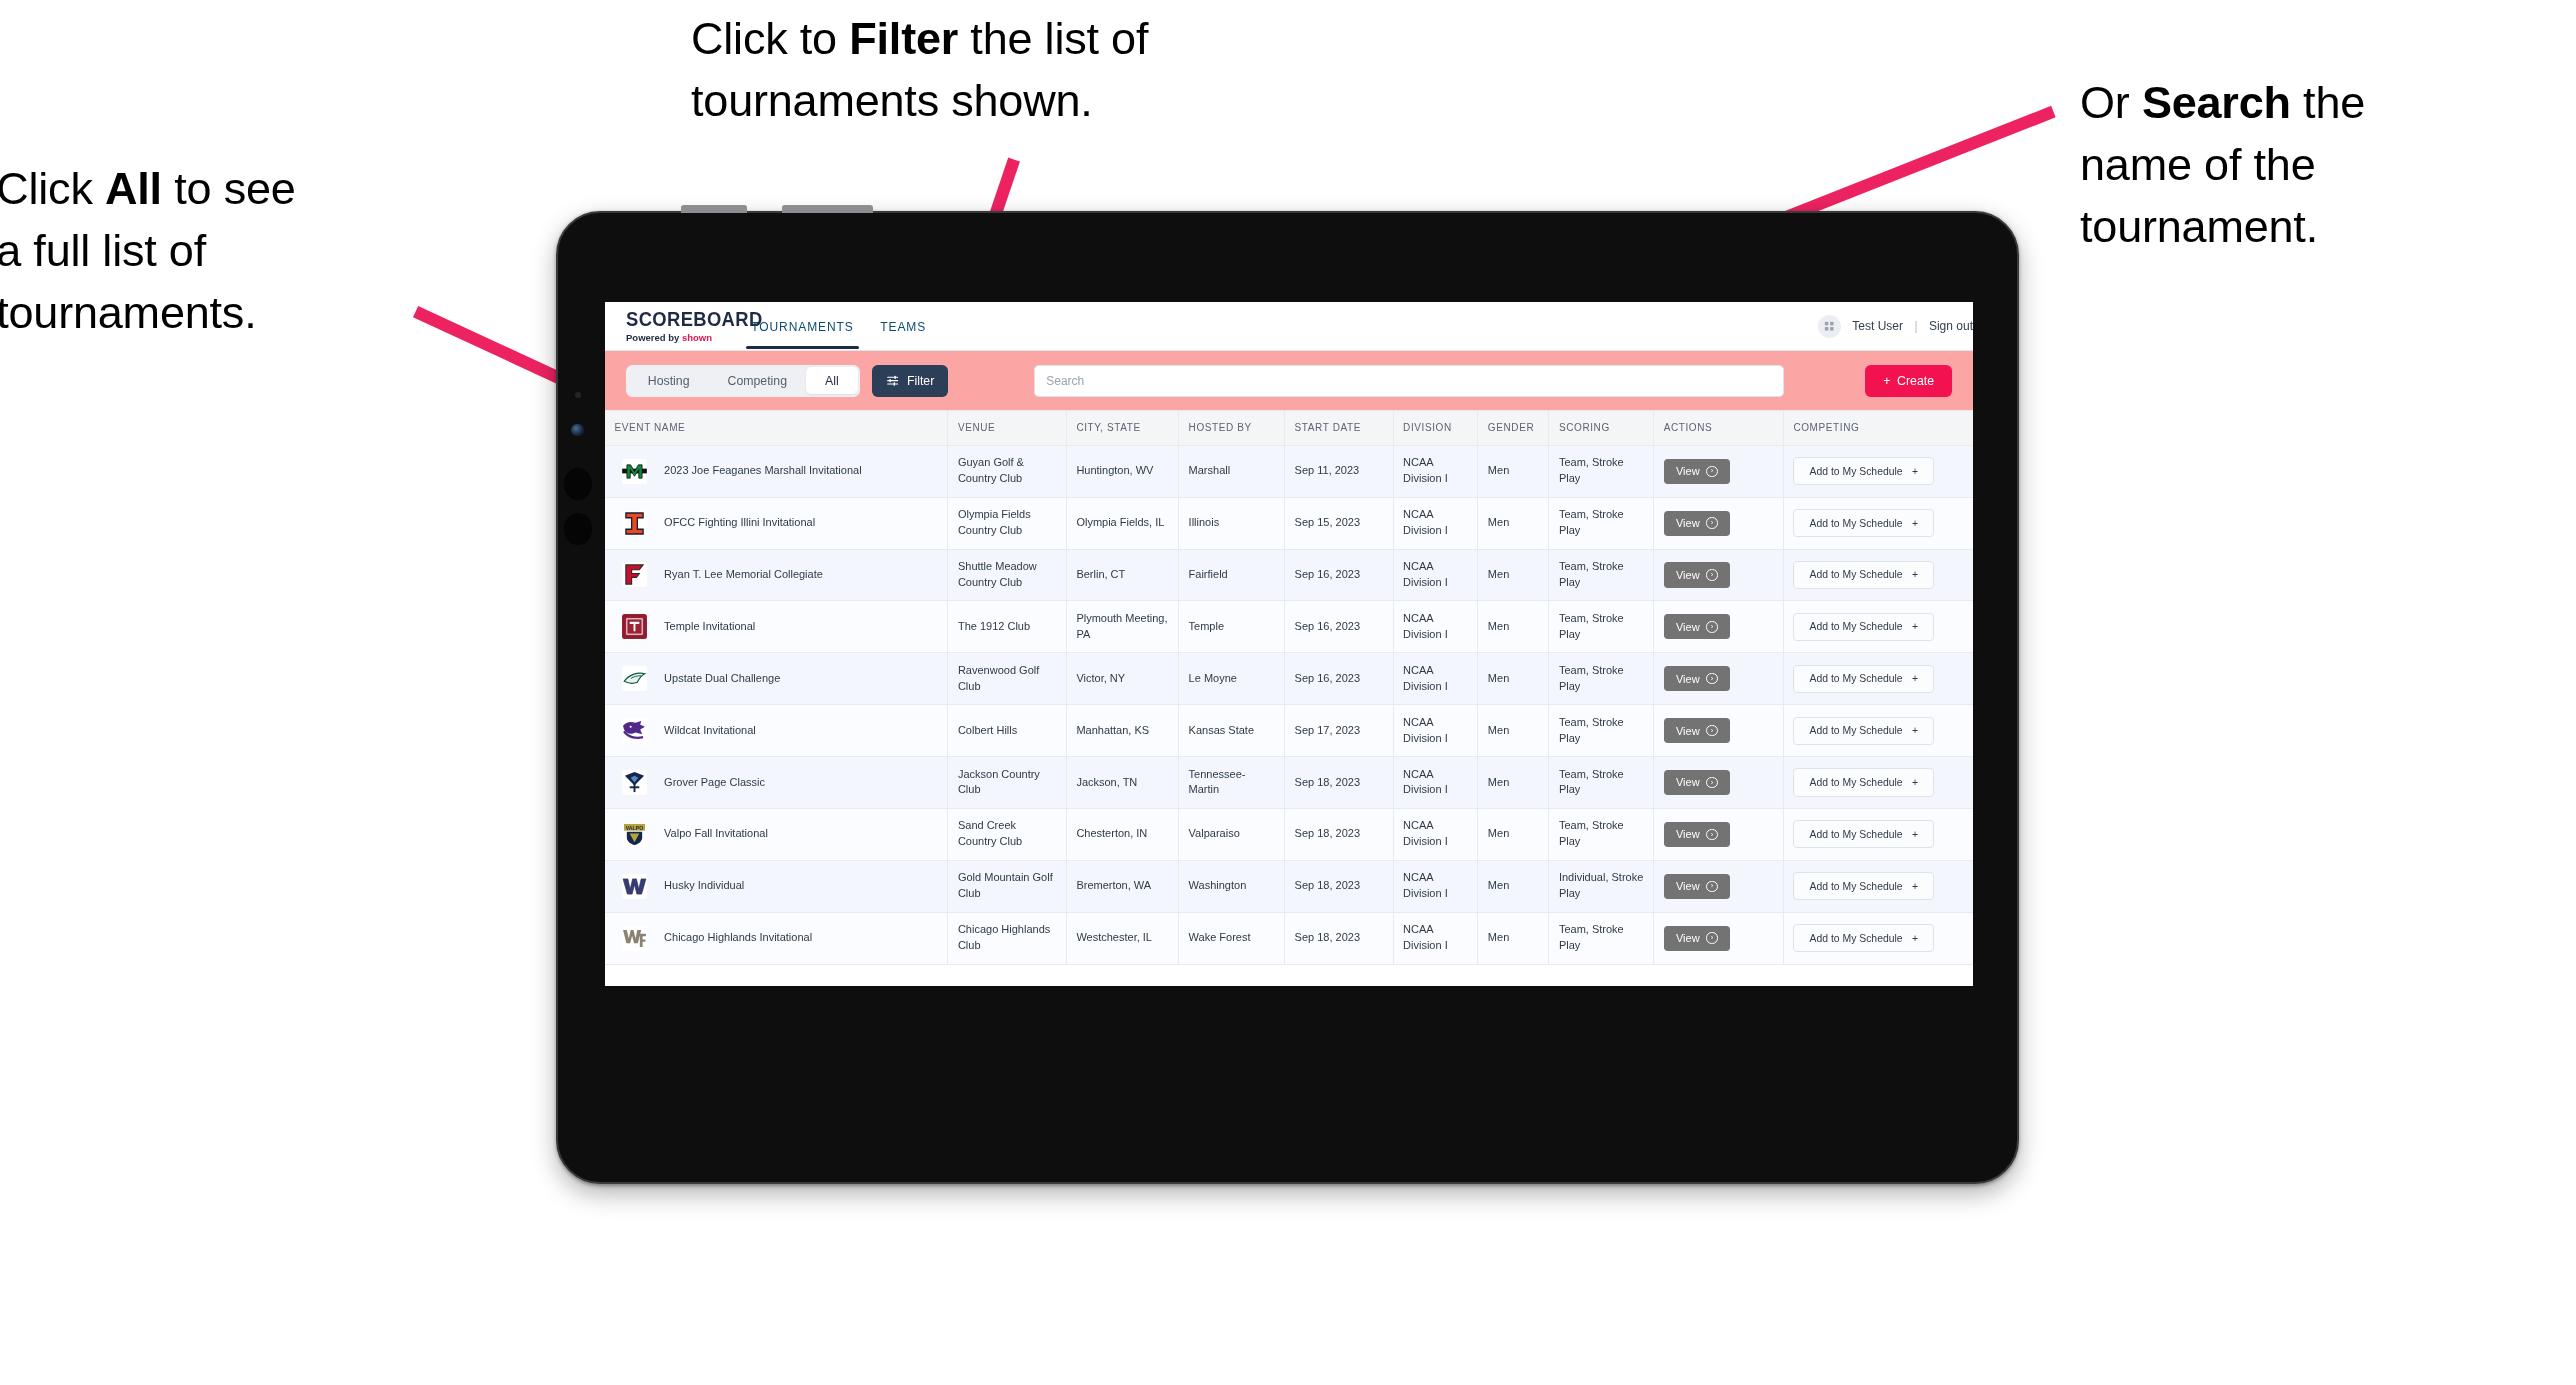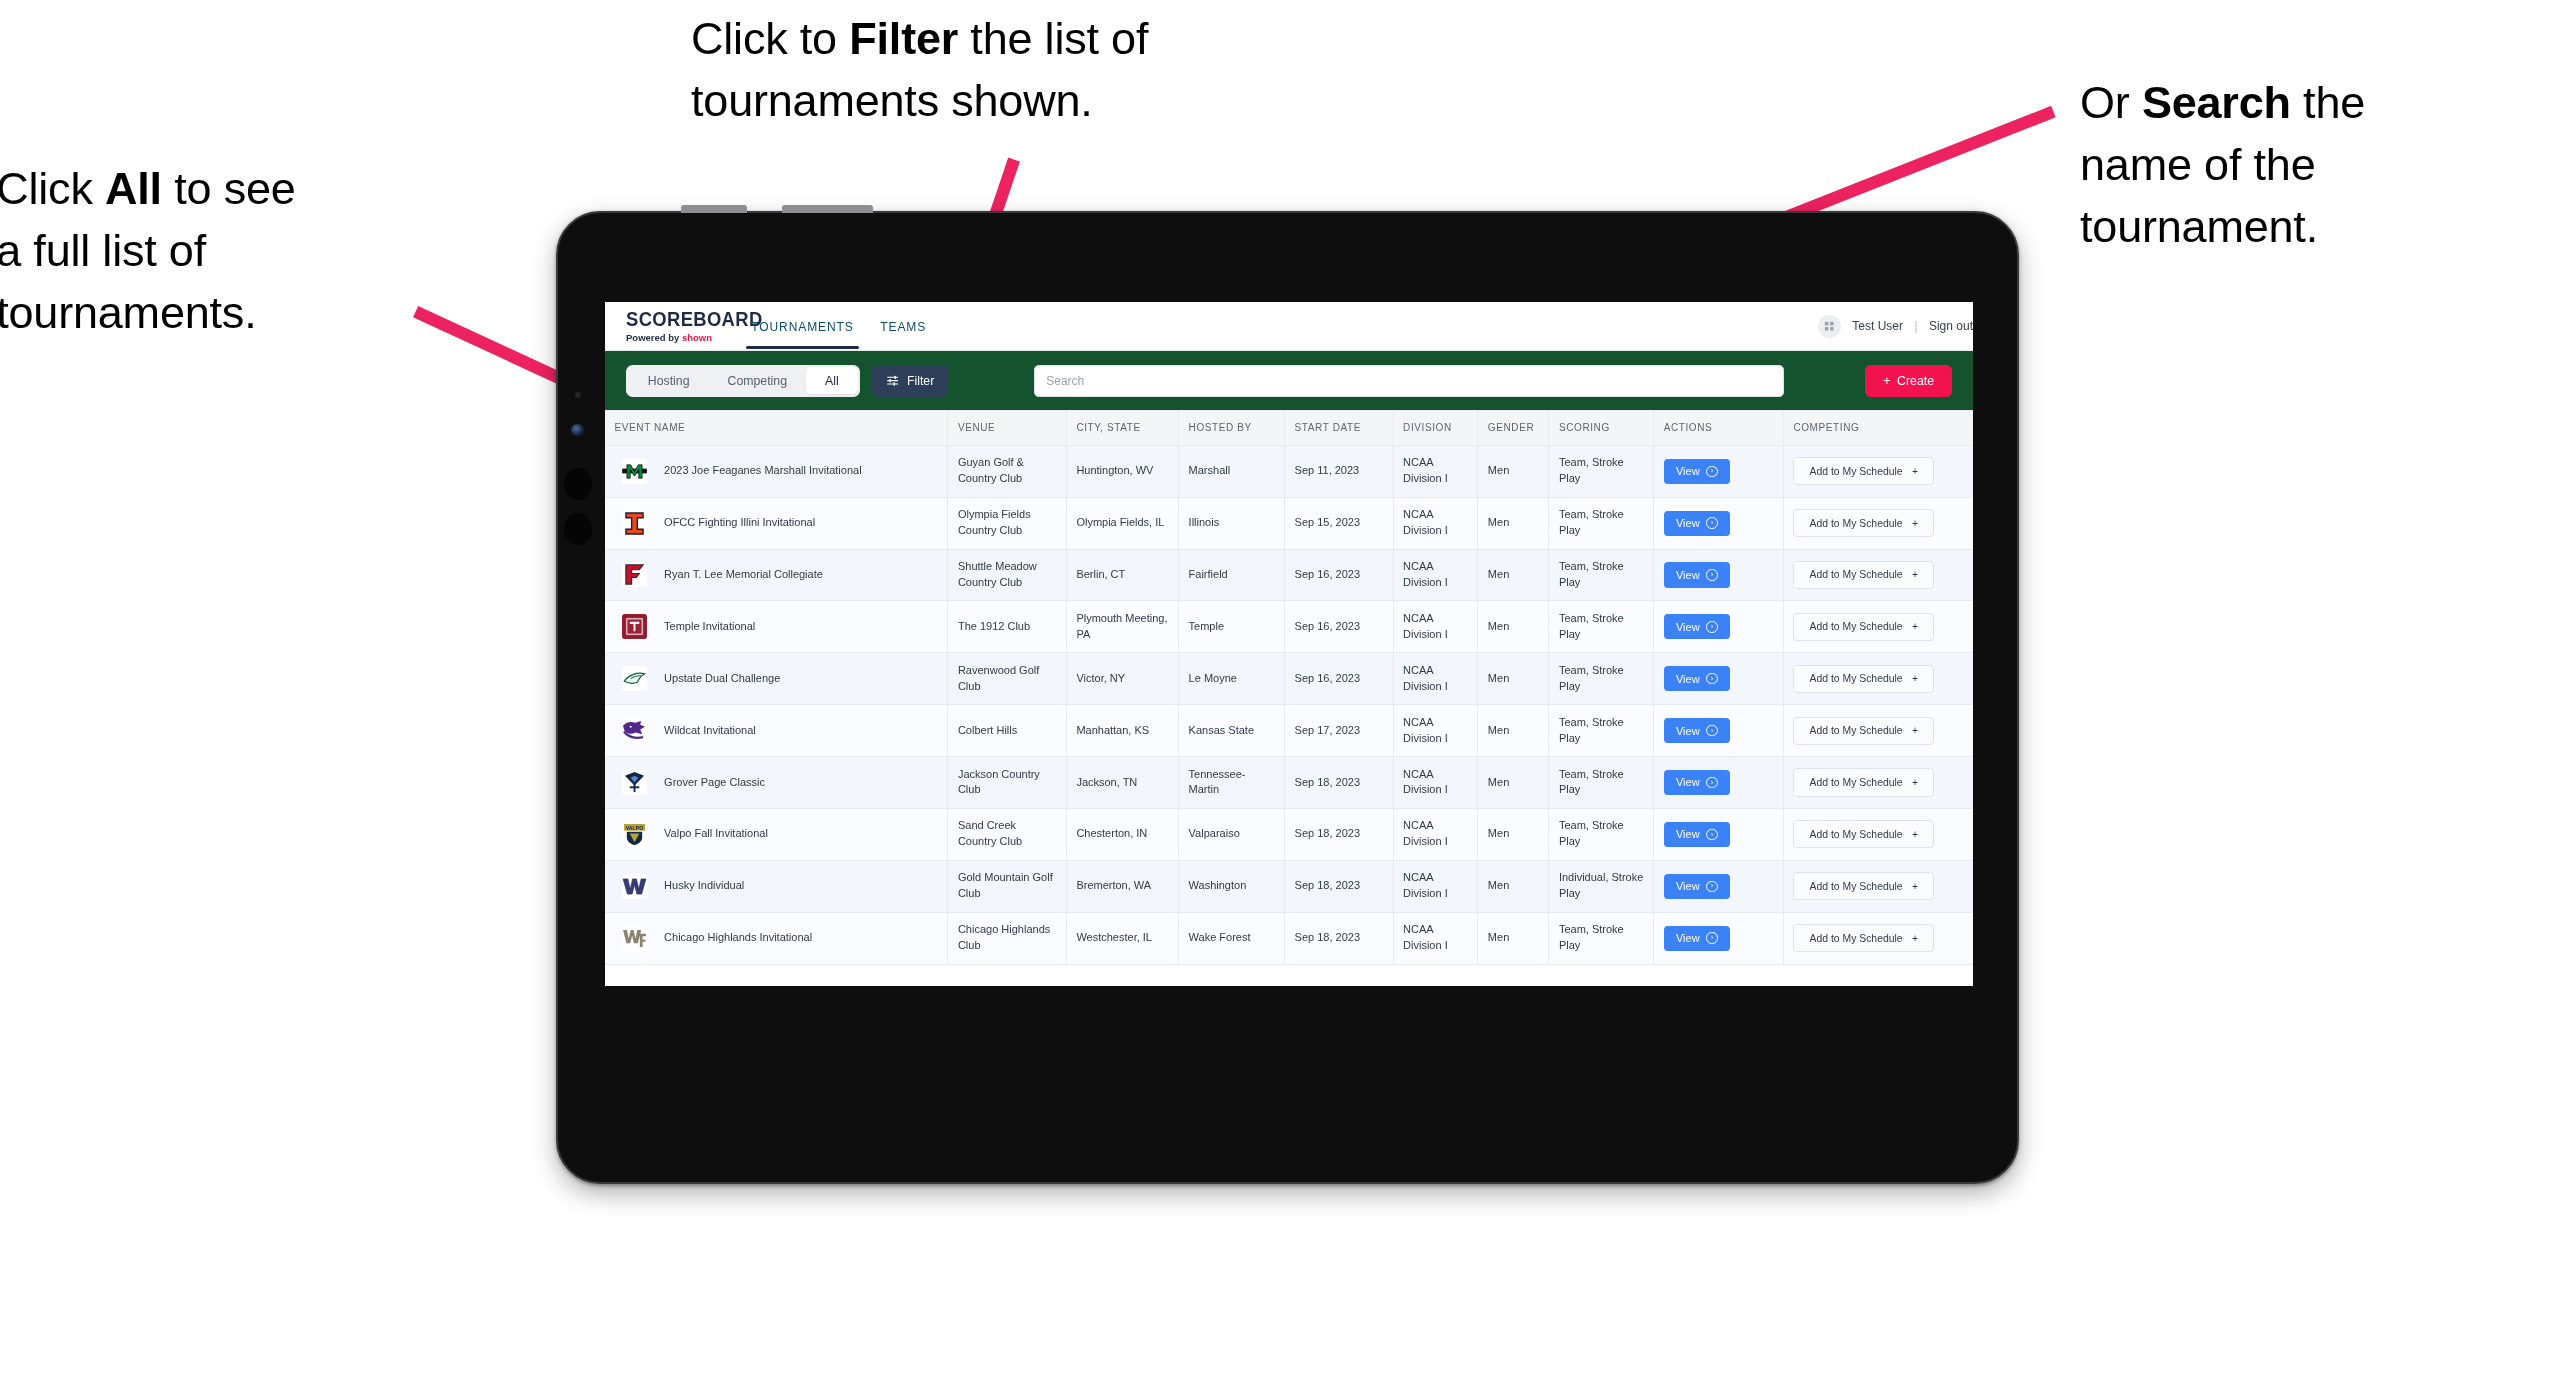--- a/index.html
+++ b/index.html
@@ -101,21 +101,21 @@
   #avatar {
     width: 23px; height: 23px; border-radius: 50%; background: #eceef1;
     display:flex; align-items:center; justify-content:center;
     font-size: 10.4px; color:#8d96a3;
   }
   #header-right .sep { color: #b9c0c9; }
 
   
   #toolbar {
     height: 59px; display: flex; align-items: center; gap: 11.4px;
-    padding: 0 21px; background: #14532d;
+    padding: 0 21px; background: #fca5a5;
   }
   #segmented {
     display: flex; background: #eef0f3; border-radius: 6.6px; padding: 2.8px;
     height: 32px; align-items: center;
   }
   .seg {
     font-size: 12.3px; color: #555f6d; padding: 0 19px; height: 26.6px;
     display: flex; align-items: center; border-radius: 4.7px; cursor: pointer;
   }
   .seg.active { background: #fff; color: #1f2a44; box-shadow: 0 0.9px 1.9px rgba(16,24,40,.09); }
@@ -169,21 +169,21 @@
   .event-cell { display: flex; align-items: center; gap: 17px; padding-left: 7.6px; }
   .logo {
     width: 25px; height: 25px; flex: 0 0 25px; border-radius: 2.8px;
     display: flex; align-items: center; justify-content: center;
     font-weight: 800; font-size: 14.2px; line-height: 1; overflow: hidden;
   }
   .event-name { font-size: 11px; color: #2f3a47; }
 
   .view-btn {
     display: inline-flex; align-items: center; gap: 6.6px;
-    background: #3b82f6; color: #fff; font-size: 11px;
+    background: #737373; color: #fff; font-size: 11px;
     padding: 6.6px 12.3px; border-radius: 3.8px; border: none; cursor: pointer;
     font-family: "Liberation Sans", sans-serif;
   }
   .view-btn .circ {
     width: 11.4px; height: 11.4px; border: 1.2px solid #fff; border-radius: 50%;
     display: inline-flex; align-items: center; justify-content: center;
     font-size: 7.6px; line-height: 1;
   }
   .add-btn {
     display: inline-flex; align-items: center; justify-content: center; gap: 9.5px;

